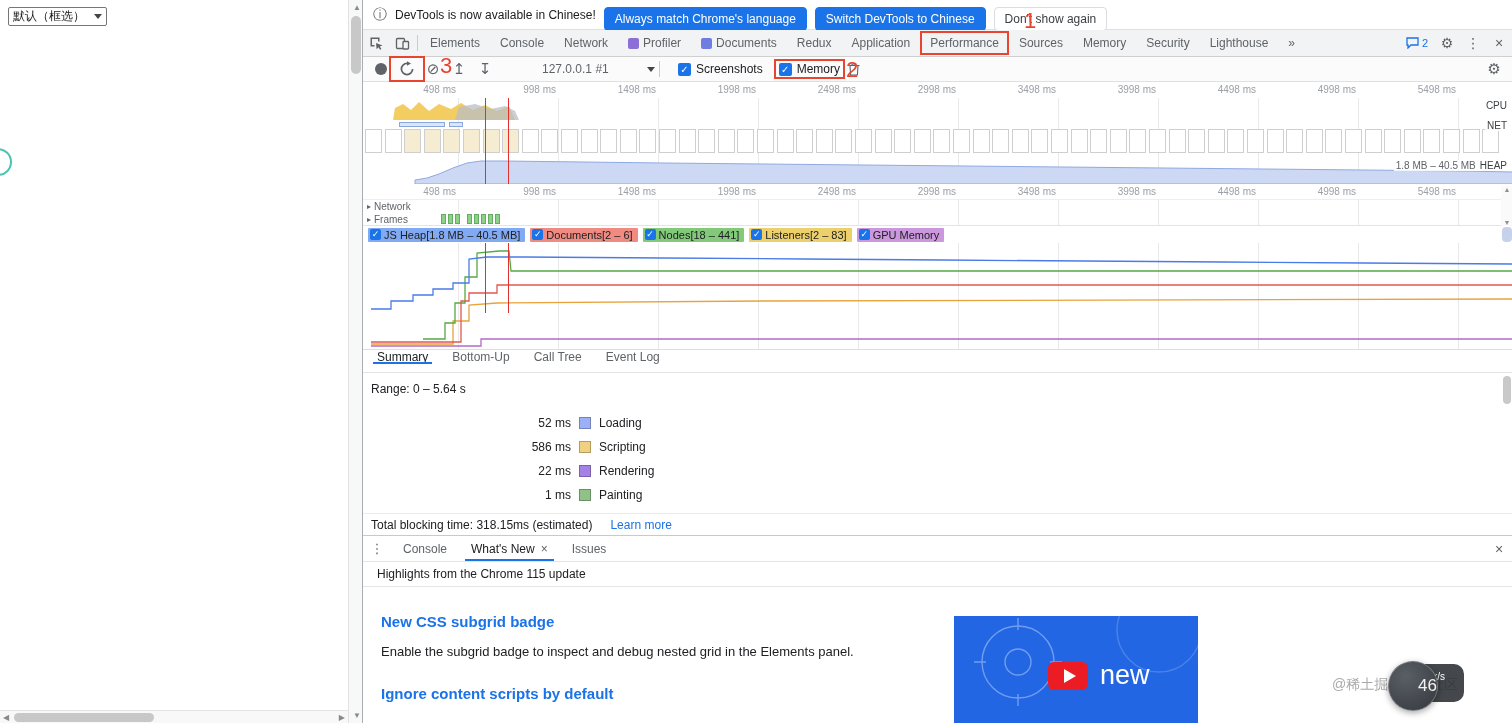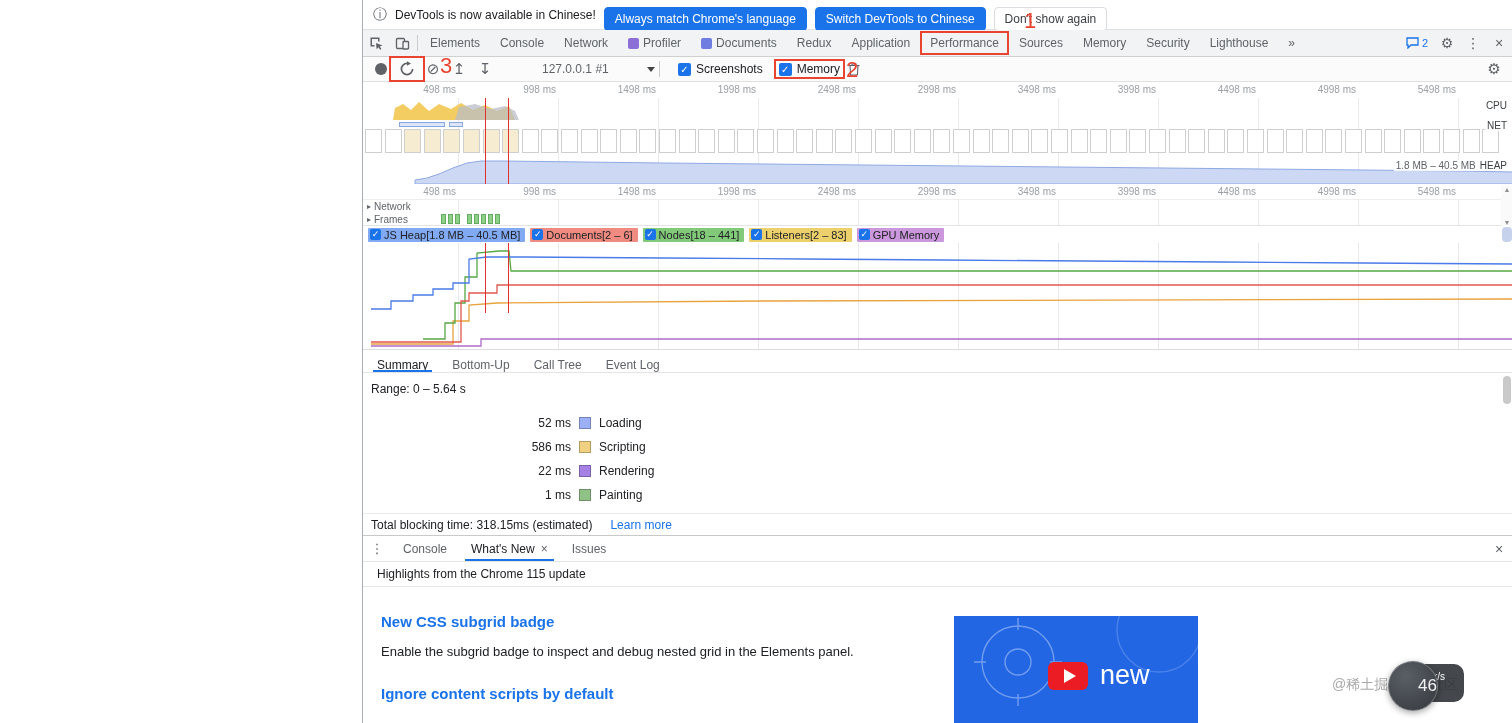--- a/index.html
+++ b/index.html
@@ -73,21 +73,21 @@
   #legend-row { position:absolute; left:0; top:226px; width:100%; height:17px; background:#fff; display:flex; align-items:center; gap:5px; padding-left:5px; }
   .legend-pill { display:flex; align-items:center; gap:3px; padding:1px 5px 1px 2px; font-size:11px; color:#202124; white-space:nowrap; border-radius:1px; }
   .legend-pill .checkbox { width:11px; height:11px; line-height:11px; font-size:9px; }
 
   #memchart { position:absolute; left:0; top:243px; width:100%; height:106px; background:#fff; overflow:hidden; }
   #memchart svg { position:absolute; left:0; top:0; z-index:1; }
 
   .mini-scroll { position:absolute; width:12px; background:#fafafa; color:#909090; font-size:7px; display:flex; flex-direction:column; justify-content:space-between; align-items:center; z-index:6; cursor:pointer; }
   .scroll-thumb { position:absolute; border-radius:4px; background:#c6d2ec; z-index:6; cursor:pointer; }
 
-  #detail-tabs { position:absolute; left:0; top:349px; width:100%; height:24px; background:#fff; border-top:1px solid #ddd; border-bottom:1px solid #e4e4e4; display:flex; align-items:flex-end; padding-left:2px; }
+  #detail-tabs { position:absolute; left:0; top:349px; width:100%; height:24px; background:#fff; border-top:1px solid #ddd; border-bottom:1px solid #e4e4e4; display:flex; align-items:flex-start; padding-left:2px; }
   .dtab { display:flex; align-items:center; padding:0 12px; font-size:12px; color:#5f6368; cursor:pointer; position:relative; }
   .dtab.active { color:#202124; }
   .dtab.active::after { content:""; position:absolute; left:8px; right:8px; bottom:0; height:2px; background:#1a73e8; }
 
   #summary-pane { position:absolute; left:0; top:373px; width:100%; height:140px; background:#fff; overflow:hidden; }
   #range-label { position:absolute; left:8px; top:9px; font-size:12px; }
   #donut { position:absolute; left:10px; top:60px; width:106px; height:106px; border-radius:50%; }
   #donut .hole { position:absolute; left:18px; top:18px; width:70px; height:70px; background:#fff; border-radius:50%; display:flex; align-items:center; justify-content:center; font-size:13px; color:#202124; }
   #summary-rows { position:absolute; left:150px; top:38px; }
   .sum-row { display:flex; align-items:center; height:24px; gap:8px; font-size:12px; }
@@ -122,20 +122,37 @@
   #speed-pill { position:absolute; left:1394px; top:664px; width:70px; height:38px; background:rgba(42,46,50,.88); border-radius:10px; z-index:31; color:#fff; font-size:10px; display:flex; flex-direction:column; justify-content:center; padding-left:8px; line-height:13px; }
   .up-arrow-mini { color:#7bd88a; font-size:8px; }
   #progress-badge { position:absolute; left:1388px; top:661px; width:50px; height:50px; border-radius:50%; background:radial-gradient(circle at 35% 30%, #5a5f66, #34383d); border:1px solid rgba(255,255,255,.25); color:#f1f1f1; font-size:17px; display:flex; align-items:center; justify-content:flex-end; z-index:32; box-shadow:0 2px 6px rgba(0,0,0,.35); }
   svg { display:block; }
 </style>
 </head>
 <body>
 
 <div id="screen">
 
+  <div id="left-page">
+    <div id="page-select">
+      <span class="sel-label">默认（框选）</span>
+      <span class="caret"></span>
+    </div>
+    <div id="teal-arc"></div>
+    <div class="v-scrollbar">
+      <div class="sb-arrow" style="top:1px;left:4px;">▲</div>
+      <div class="thumb" style="top:16px;height:58px;"></div>
+      <div class="sb-arrow" style="bottom:1px;left:4px;">▼</div>
+    </div>
+    <div class="h-scrollbar">
+      <div class="sb-arrow" style="left:3px;top:0;">◀</div>
+      <div class="thumb" style="left:14px;width:140px;"></div>
+      <div class="sb-arrow" style="right:3px;top:0;">▶</div>
+    </div>
+  </div>
 
   <div id="devtools">
 
     <div id="infobar">
       <span class="info-icon">ⓘ</span>
       <span class="msg">DevTools is now available in Chinese!</span>
       <button class="ib-btn primary">Always match Chrome's language</button>
       <button class="ib-btn primary">Switch DevTools to Chinese</button>
       <button class="ib-btn plain">Don't show again</button>
     </div>

